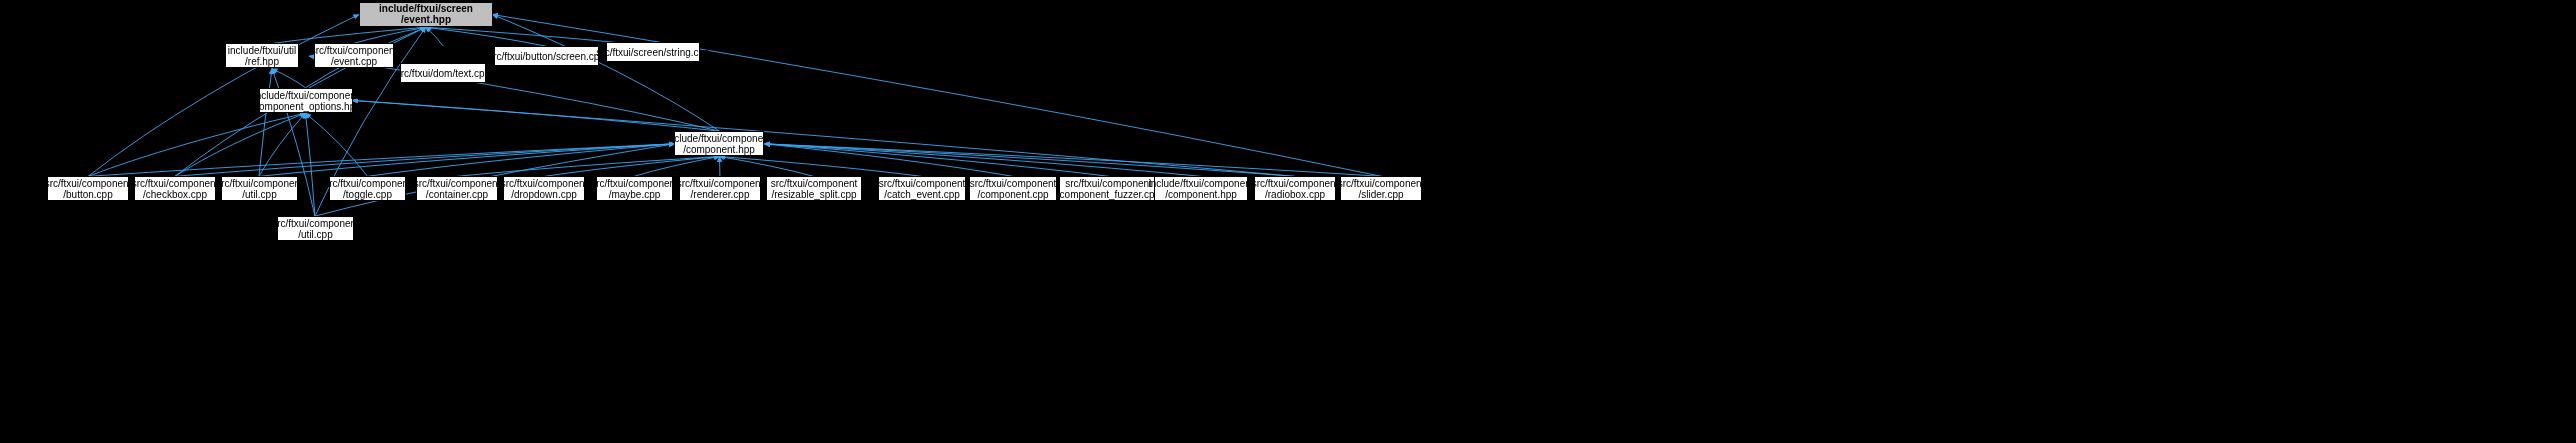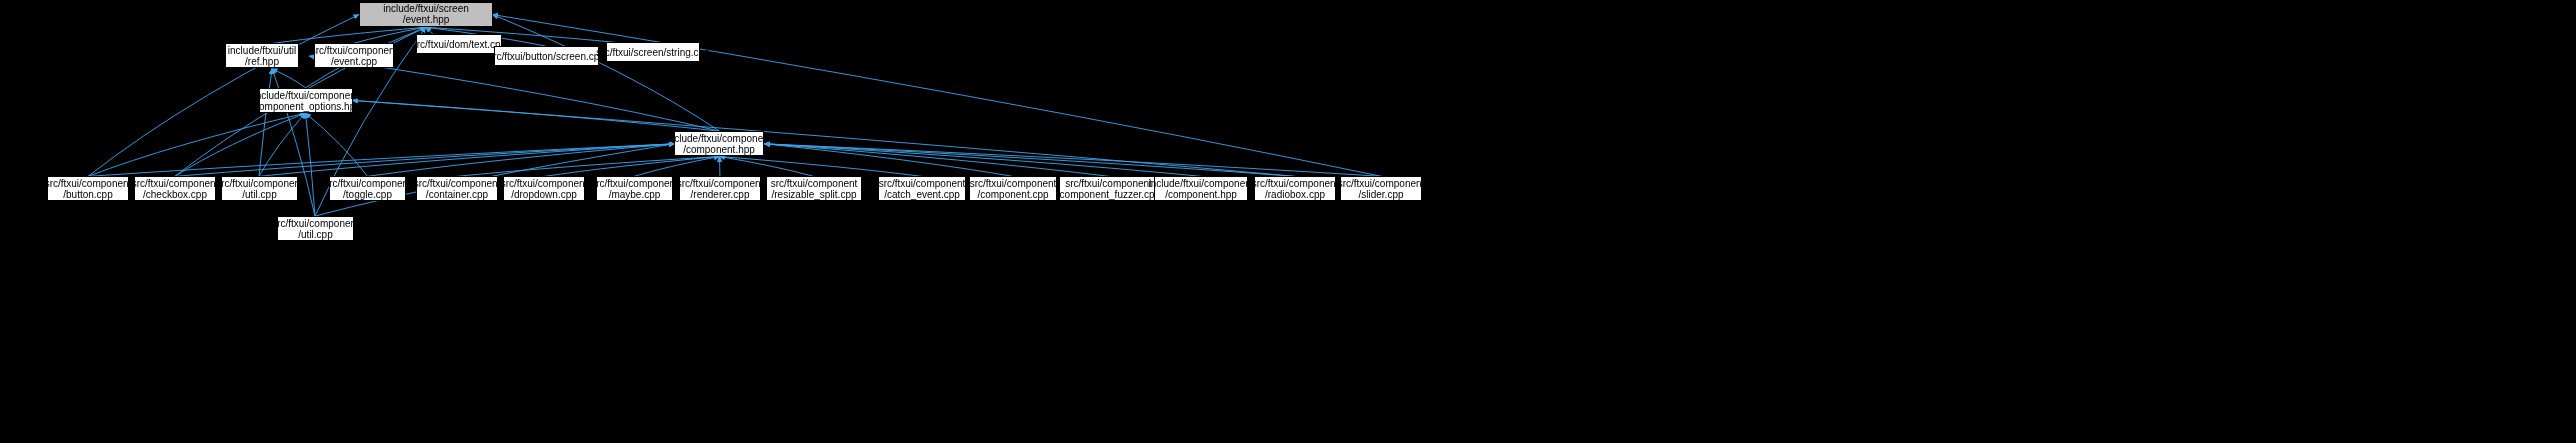--- a/index.html
+++ b/index.html
@@ -2,21 +2,21 @@
 <html style="font-size:14.5px"><head>
 <meta charset="utf-8">
 <style>
   html,body{margin:0;padding:0;background:#000;}
   #stage{position:relative;width:2576px;height:444px;background:#000;overflow:hidden;
          font-family:"Liberation Sans",sans-serif;}
   .node{position:absolute;box-sizing:border-box;border:0.9px solid #000;background:#fff;
         color:#000;font-size:10px;line-height:11px;text-align:center;
         display:flex;flex-direction:column;align-items:center;justify-content:center;
         padding:0.9px 1.8px;white-space:pre;}
-  .node.root{background:#bfbfbf;}
+  .node.root{background:#bfbfbf;font-weight:bold;}
   svg.edges{position:absolute;left:0;top:0;width:2576px;height:444px;pointer-events:none;}
   .node span{display:block;}
 </style>
 </head>
 <body>
 
 <div id="stage">
   <svg class="edges" id="edge-layer" viewBox="0 0 2850 491" width="2576" height="444">
       <defs>
         <marker id="ah" markerWidth="7" markerHeight="7" refX="6" refY="3" orient="auto">
@@ -59,21 +59,21 @@
       <path d="M1528.5,195 Q1096.75,105.5 545,16" fill="none" stroke="#3ca5f0" stroke-width="1" marker-end="url(#ah)"></path>
       <path d="M348.5,239 Q344.51,182 338,125" fill="none" stroke="#3ca5f0" stroke-width="1" marker-end="url(#ah)"></path>
       <path d="M348.5,239 Q499.55,199 746,159" fill="none" stroke="#3ca5f0" stroke-width="1" marker-end="url(#ah)"></path>
       <path d="M348.5,239 Q395.05,134.5 471,30" fill="none" stroke="#3ca5f0" stroke-width="1" marker-end="url(#ah)"></path>
       <path d="M348.5,239 Q330.45,157.5 301,76" fill="none" stroke="#3ca5f0" stroke-width="1" marker-end="url(#ah)"></path>
     </svg>
   <div id="node-layer">
       <div class="node root" style="left: 359px; top: 1.8px; width: 134px; height: 25px;"><span>include/ftxui/screen</span><span>/event.hpp</span></div>
       <div class="node" style="left: 225px; top: 43px; width: 74px; height: 25px;"><span>include/ftxui/util</span><span>/ref.hpp</span></div>
       <div class="node" style="left: 314px; top: 43px; width: 80px; height: 25px;"><span>src/ftxui/component</span><span>/event.cpp</span></div>
-      <div class="node" style="left: 400px; top: 34px; width: 86px; height: 20px; margin-left: 16px;"><span>src/ftxui/dom/text.cpp</span></div>
+      <div class="node" style="left: 400px; top: 63px; width: 86px; height: 20px;"><span>src/ftxui/dom/text.cpp</span></div>
       <div class="node" style="left: 494px; top: 46px; width: 105px; height: 20px;"><span>src/ftxui/button/screen.cpp</span></div>
       <div class="node" style="left: 606px; top: 42px; width: 94px; height: 20px; text-align: right;"><span>src/ftxui/screen/string.cpp</span></div>
       <div class="node" style="left: 259px; top: 88px; width: 94px; height: 25px;"><span>include/ftxui/component</span><span>/component_options.hpp</span></div>
       <div class="node" style="left: 674px; top: 131px; width: 90px; height: 25px;"><span>include/ftxui/component</span><span>/component.hpp</span></div>
       <div class="node" style="left: 47px; top: 176px; width: 82px; height: 25px;"><span>src/ftxui/component</span><span>/button.cpp</span></div>
       <div class="node" style="left: 134px; top: 176px; width: 82px; height: 25px;"><span>src/ftxui/component</span><span>/checkbox.cpp</span></div>
       <div class="node" style="left: 221px; top: 176px; width: 77px; height: 25px;"><span>src/ftxui/component</span><span>/util.cpp</span></div>
       <div class="node" style="left: 329px; top: 176px; width: 77px; height: 25px;"><span>src/ftxui/component</span><span>/toggle.cpp</span></div>
       <div class="node" style="left: 416px; top: 176px; width: 82px; height: 25px;"><span>src/ftxui/component</span><span>/container.cpp</span></div>
       <div class="node" style="left: 503px; top: 176px; width: 82px; height: 25px;"><span>src/ftxui/component</span><span>/dropdown.cpp</span></div>

